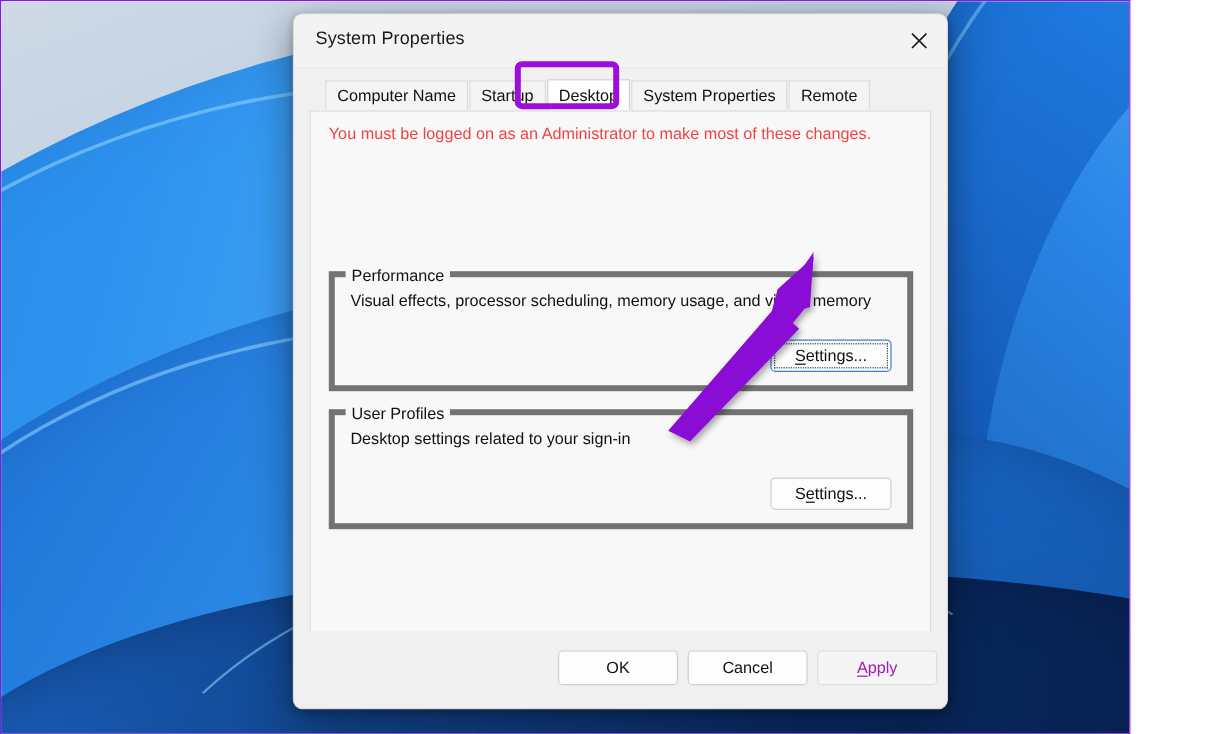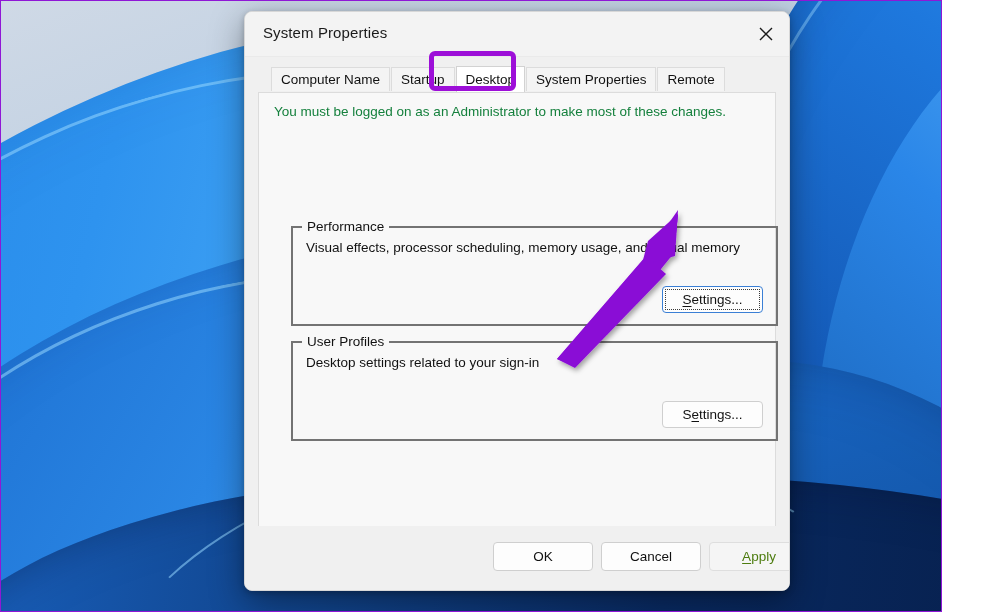--- a/index.html
+++ b/index.html
@@ -179,28 +179,28 @@
     background: #f8f8f8;
     border: 1px solid #dcdcdc;
     box-sizing: border-box;
   }
 
   .intro {
     position: absolute;
     left: 15px;
     top: 11px;
     font-size: 13.5px;
-    color: #15803d;
+    color: #ef4444;
   }
 
   .groupbox {
     position: absolute;
-    left: 32px;
+    left: 15px;
     width: 487px;
-    border: 2px solid #737373;
+    border: 5px solid #737373;
     box-sizing: border-box;
     background: transparent;
   }
   .gb-title {
     position: absolute;
     left: 9px;
     top: -9px;
     padding: 0 5px;
     background: #f8f8f8;
     font-size: 13.5px;
@@ -220,33 +220,32 @@
     background: #fdfdfd;
     border: 1px solid #cfcfcf;
     border-radius: 4px;
     font-size: 13.5px;
     color: #111;
     display: flex;
     align-items: center;
     justify-content: center;
     font-family: "Liberation Sans", sans-serif;
     padding: 0;
-    margin-left: 28px;
   }
   .btn.focused {
     border: 1px solid #3a7fd5;
     background: #fdfdfd;
   }
   .btn.focused .focusring {
     position: absolute;
     inset: 2px;
     border: 1px dotted #3a3a3a;
     pointer-events: none;
   }
-  .btn.disabled { color: #4d7c0f; background: #f5f5f5; border-color: #dedede; }
+  .btn.disabled { color: #a21caf; background: #f5f5f5; border-color: #dedede; }
 
   .u { text-decoration: underline; text-underline-offset: 2px; }
 
   
   #gb-performance { top: 133px; height: 100px; }
   #gb-userprofiles { top: 248px; height: 100px; text-align: right; }
   #gb-startup     { top: 363px; height: 100px; }
 
   .gb-btn { right: 13px; bottom: 11px; width: 101px; height: 27px; }
 

